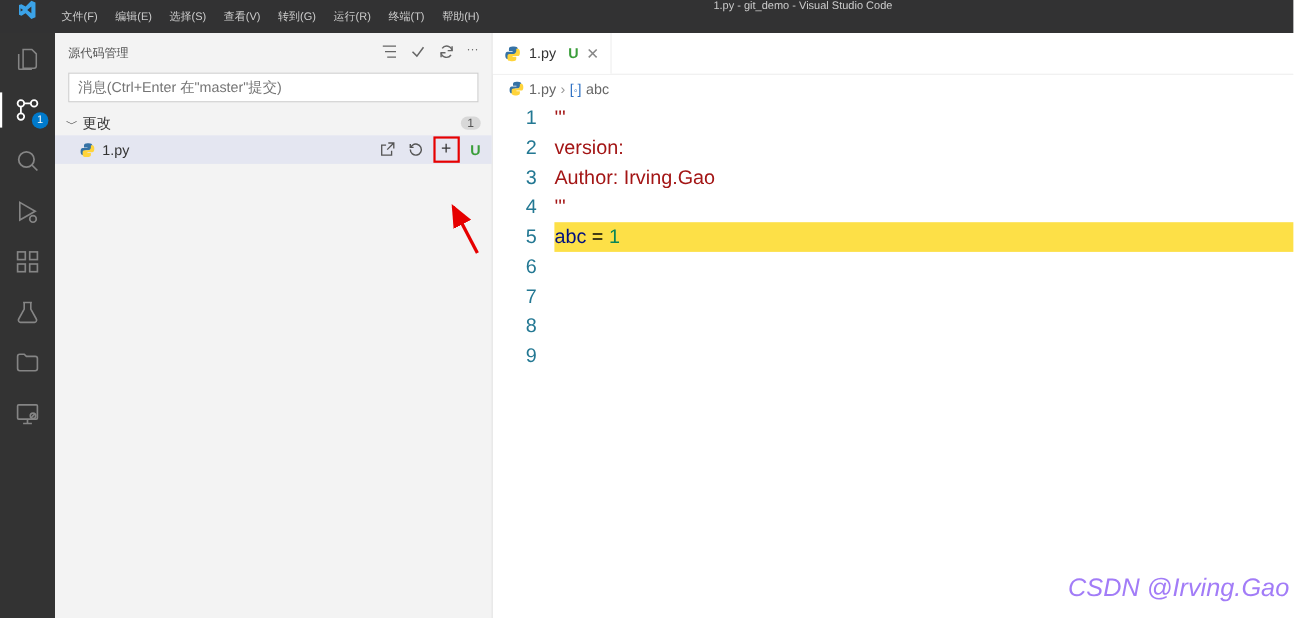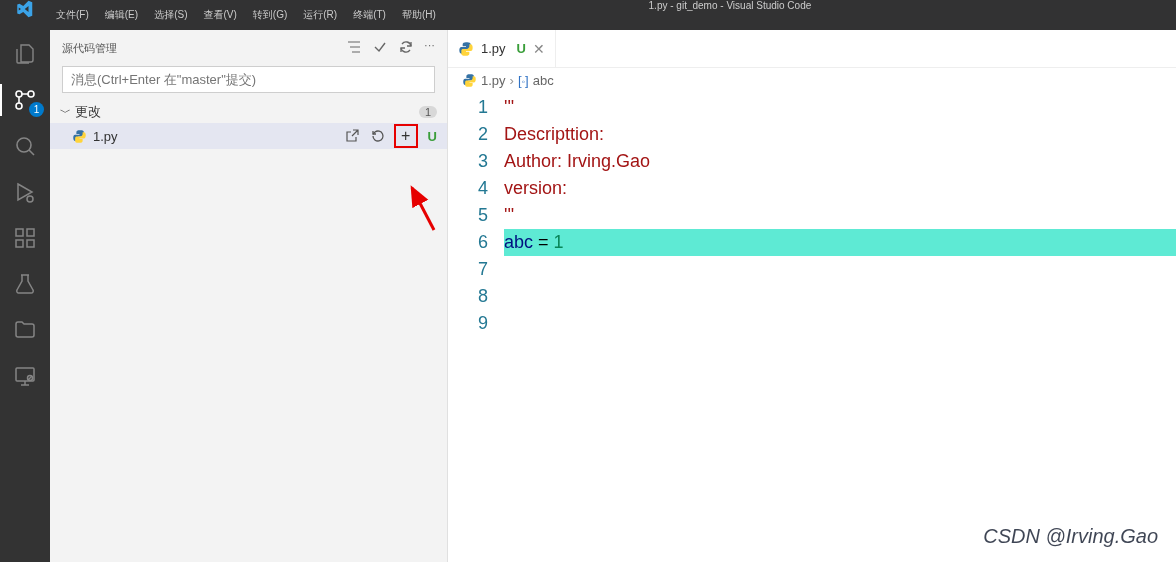--- a/index.html
+++ b/index.html
@@ -38,27 +38,27 @@
 .tab { display:flex; align-items:center; padding:0 10px; font-size:13px; color:#333; border-right:1px solid #eee; background:#fff; gap:7px; cursor:pointer; }
 .tab .status-u { font-size:13px; }
 .tab .close { color:#888; cursor:pointer; font-size:14px; }
 .bc { height:24px; display:flex; align-items:center; padding:0 14px; font-size:13px; color:#666; gap:4px; }
 .bc .sep { color:#999; }
 .bc .sym { color:#3072c4; }
 .code { display:flex; font-family:Consolas,monospace; font-size:18px; line-height:27px; padding-top:2px; }
 .gutter { width:56px; text-align:right; padding-right:16px; color:#237893; }
 .src { flex:1; }
 .src .row { white-space:pre; position:relative; }
-.src .row.hl { background:#5eead4; }
+.src .row.hl { background:#fde047; }
 .c-str { color:#a31515; }
 .c-var { color:#001080; }
 .c-op { color:#000; }
 .c-num { color:#098658; }
 .py-icon { display:inline-flex; }
-.watermark { position:absolute; right:18px; bottom:14px; color:#0f172a; font-size:20px; font-style:italic; opacity:0.8; pointer-events:none; }
+.watermark { position:absolute; right:4px; bottom:14px; color:#8b5cf6; font-size:23px; font-style:italic; opacity:0.8; pointer-events:none; }
 </style>
 </head>
 <body>
 
 <div class="titlebar">
   <div class="tb-logo">
     <svg width="18" height="18" viewBox="0 0 24 24">
         <path fill="#3ba3e8" d="M23 3l-5-2-7 7-5-3-3 1v12l3 1 5-3 7 7 5-2V3zm-5 13l-5-4 5-4v8zM5 14V10l3 2-3 2z"></path>
       </svg>
   </div>
@@ -218,23 +218,22 @@
           <div>3</div>
           <div>4</div>
           <div>5</div>
           <div>6</div>
           <div>7</div>
           <div>8</div>
           <div>9</div>
         </div>
       <div class="src" id="src">
           <div class="row"><span class="c-str">'''</span></div>
-          <div class="row"><span class="c-str">Descripttion: </span></div>
+          <div class="row"><span class="c-str">version: </span></div>
           <div class="row"><span class="c-str">Author: Irving.Gao</span></div>
-          <div class="row"><span class="c-str">version: </span></div>
           <div class="row"><span class="c-str">'''</span></div>
           <div class="row hl"><span class="c-var">abc</span><span class="c-op"> = </span><span class="c-num">1</span></div>
         </div>
     </div>
   </div>
 </div>
 
 <svg class="arrow" width="40" height="50">
   <defs>
       <marker id="ah" markerWidth="8" markerHeight="8" refX="6" refY="3" orient="auto">

